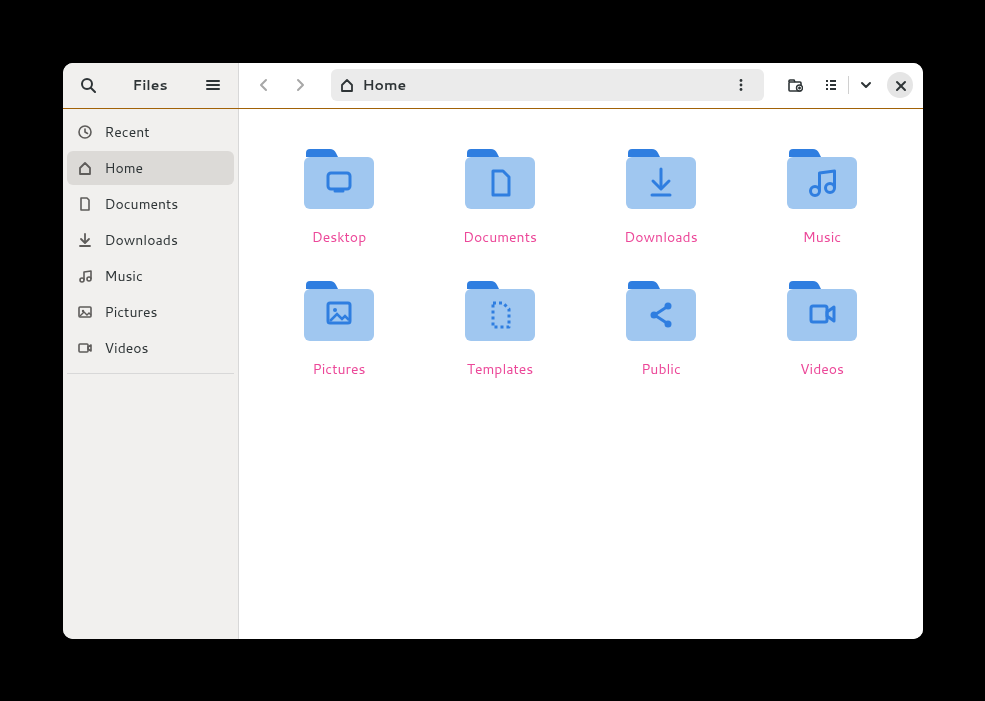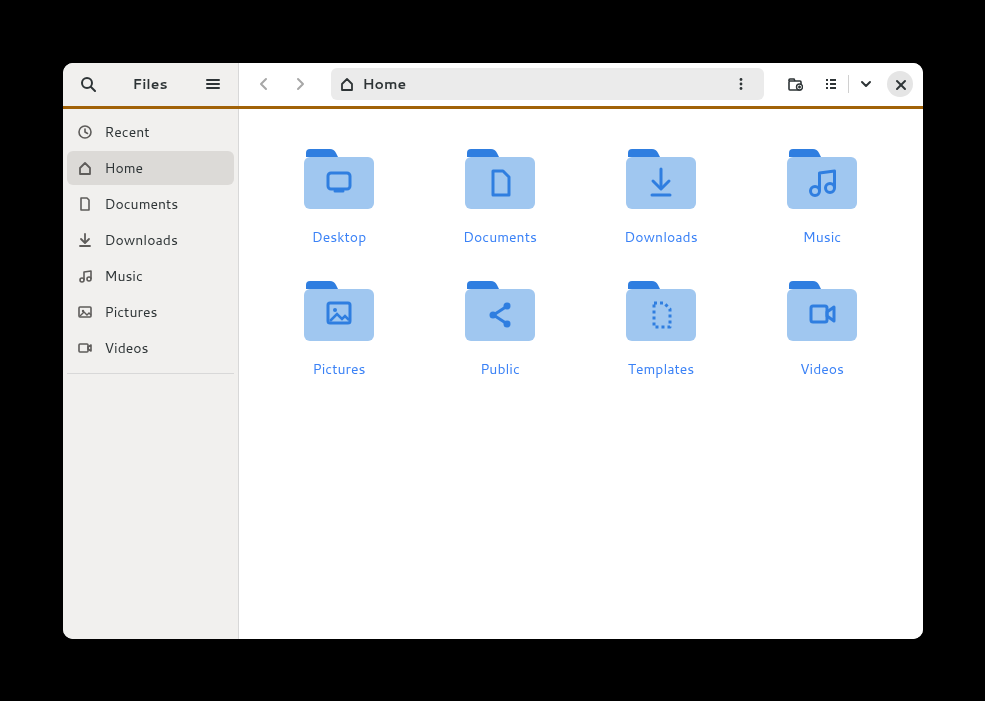--- a/index.html
+++ b/index.html
@@ -21,21 +21,21 @@
       border-radius: 10px;
       overflow: hidden;
       display: flex;
       flex-direction: column;
       box-shadow: 0 2px 20px rgba(0,0,0,0.4);
     }
     .headerbar {
       height: 46px;
       display: flex;
       align-items: center;
-      border-bottom: 3px solid #a16207;
+      border-bottom: 1px solid #a16207;
     }
     .headerbar-left {
       width: 176px;
       height: 100%;
       background: #f1f0ee;
       display: flex;
       align-items: center;
       justify-content: space-between;
       padding: 0 10px;
       border-right: 1px solid #d8d8d8;
@@ -154,21 +154,21 @@
       align-items: center;
       gap: 10px;
       cursor: pointer;
     }
     .folder-icon {
       width: 78px;
       height: 78px;
     }
     .folder-label {
       font-size: 14px;
-      color: #3b82f6;
+      color: #ec4899;
       text-align: center;
     }
     svg { display: block; }
   </style>
 </head>
 <body>
 
 <svg width="0" height="0" style="position:absolute">
   <defs>
 
@@ -429,38 +429,38 @@
       <use href="#folder-base"></use>
       <rect x="28" y="32" width="22" height="20" rx="2" fill="none" stroke="#2f7ee0" stroke-width="3"></rect>
             <circle cx="35" cy="39" r="2" fill="#2f7ee0"></circle>
             <path d="M30 50 L37 43 L42 48 L45 45 L49 49" fill="none" stroke="#2f7ee0" stroke-width="2.5"></path>
     </svg>
     <span class="folder-label">Pictures</span>
   </div>
         <div class="folder-item">
     <svg class="folder-icon" width="78" height="78" viewBox="0 0 78 78">
       <use href="#folder-base"></use>
+      <path d="M32 32 H42 L48 38 V56 H32 Z" fill="none" stroke="#2f7ee0" stroke-width="3" stroke-linejoin="round" stroke-dasharray="3,3"></path>
+    </svg>
+    <span class="folder-label">Templates</span>
+  </div>
+        <div class="folder-item">
+    <svg class="folder-icon" width="78" height="78" viewBox="0 0 78 78">
+      <use href="#folder-base"></use>
       <circle cx="32" cy="44" r="3.5" fill="#2f7ee0"></circle>
             <circle cx="46" cy="35" r="3.5" fill="#2f7ee0"></circle>
             <circle cx="46" cy="53" r="3.5" fill="#2f7ee0"></circle>
             <line x1="34" y1="43" x2="44" y2="36.5" stroke="#2f7ee0" stroke-width="3"></line>
             <line x1="34" y1="45" x2="44" y2="51.5" stroke="#2f7ee0" stroke-width="3"></line>
     </svg>
     <span class="folder-label">Public</span>
   </div>
         <div class="folder-item">
     <svg class="folder-icon" width="78" height="78" viewBox="0 0 78 78">
       <use href="#folder-base"></use>
-      <path d="M32 32 H42 L48 38 V56 H32 Z" fill="none" stroke="#2f7ee0" stroke-width="3" stroke-linejoin="round" stroke-dasharray="3,3"></path>
-    </svg>
-    <span class="folder-label">Templates</span>
-  </div>
-        <div class="folder-item">
-    <svg class="folder-icon" width="78" height="78" viewBox="0 0 78 78">
-      <use href="#folder-base"></use>
       <rect x="28" y="35" width="16" height="16" rx="2" fill="none" stroke="#2f7ee0" stroke-width="3"></rect>
             <path d="M44 41 L51 36 V50 L44 45 Z" fill="none" stroke="#2f7ee0" stroke-width="3" stroke-linejoin="round"></path>
     </svg>
     <span class="folder-label">Videos</span>
   </div>
       </div>
   </div>
 </div>
 
 </body></html>

